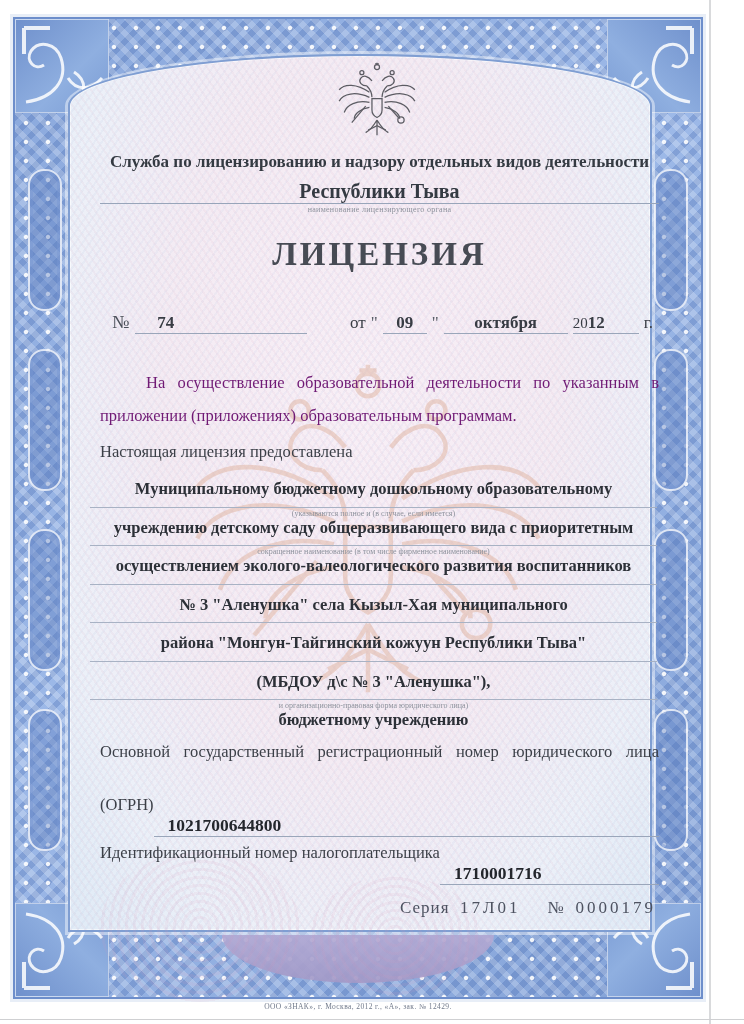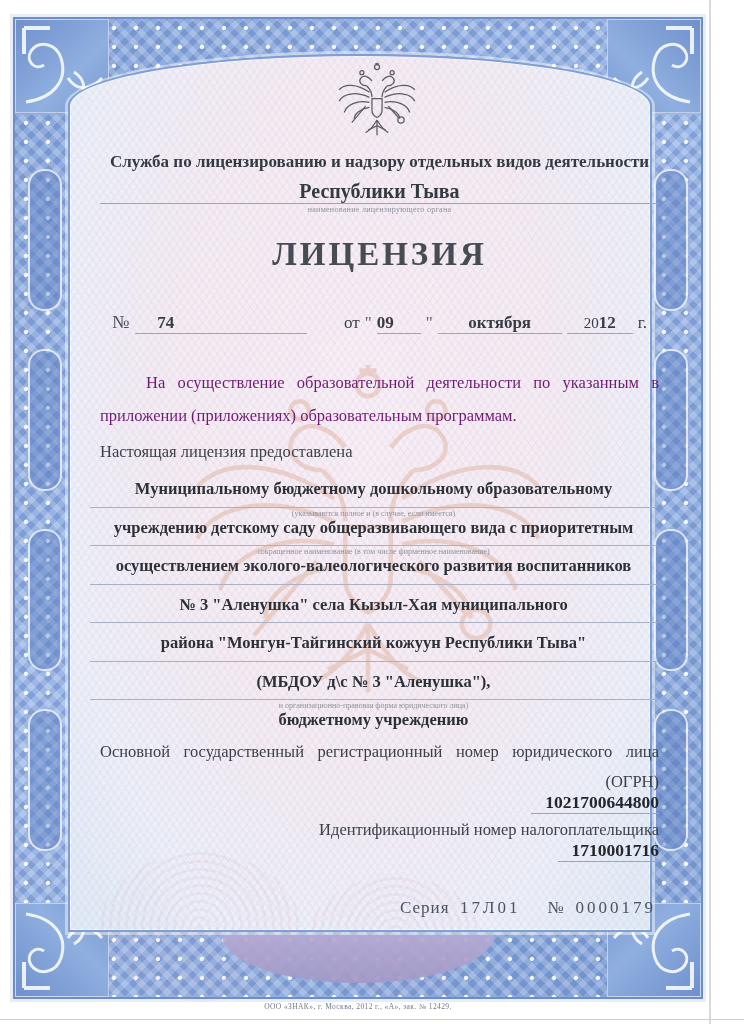--- a/index.html
+++ b/index.html
@@ -59,43 +59,43 @@
   .auth2{top:166px;font-weight:bold;font-size:20px;color:#343a42;}
   .auth-rule{top:189px;border-top:1px solid #98a5ba;}
   .auth-cap{top:191px;font-size:8px;color:#8d929c;letter-spacing:.3px;}
   .lic-title{top:222px;font-size:33px;font-weight:bold;letter-spacing:3px;color:#474b54;}
 
   .num-row{top:298px;display:flex;align-items:baseline;font-size:17px;}
   .u{border-bottom:1.5px solid #9aa6ba;}
   .num-lbl{margin-left:12px;font-size:18px;color:#4a4f59;}
   .num-val{width:150px;padding-left:22px;font-weight:bold;margin-left:6px;}
   .num-spacer{flex:1;}
-  .date-grp{display:flex;align-items:baseline;gap:5px;margin-right:12px;}
+  .date-grp{display:flex;align-items:baseline;gap:5px;margin-right:6px;}
   .qt{color:#5a5f68;}
-  .d-day{width:44px;font-weight:bold;}
+  .d-day{width:44px;text-align:center;font-weight:bold;}
   .d-month{width:124px;text-align:center;font-weight:bold;}
-  .d-year{width:66px;text-align:center;font-family:Liberation Serif, serif;}
+  .d-year{width:66px;font-family:Liberation Serif, serif;}
   .d-year .c{font-size:15px;}
   .d-year .y{font-weight:bold;}
 
   .para{top:352px;font-size:16.5px;line-height:33px;text-align:justify;text-indent:46px;color:#701a75;}
   .granted{top:428px;font-size:16.5px;color:#3b3f47;}
 
   .org-block{position:absolute;top:458px;left:0;right:0;}
   .row-org{position:relative;height:38.5px;text-align:center;font-weight:bold;font-size:16.5px;color:#2c3037;}
   .row-org .txt{position:relative;top:7px;z-index:2;white-space:nowrap;}
   .row-org .rule{position:absolute;left:2px;right:2px;bottom:3px;border-top:1px solid #a8b2c4;}
   .row-org .cap{position:absolute;left:0;right:0;bottom:-7px;font-size:8px;font-weight:normal;color:#8d929c;margin-top:10px;}
 
   .ogrn-lbl{top:728px;font-size:16.5px;text-align:justify;text-align-last:justify;color:#3b3f47;}
-  .val-row{display:flex;align-items:flex-end;font-size:16.5px;color:#3b3f47;flex-direction:column;}
+  .val-row{display:flex;align-items:center;font-size:16.5px;color:#3b3f47;}
   .ogrn-row{top:758px;}
   .inn-row{top:806px;}
   .val-fill{flex:1;border-bottom:1.5px solid #9aa6ba;font-weight:bold;font-size:17.5px;
-            padding-left:14px;color:#23262c;white-space:nowrap;}
+            padding-left:14px;color:#23262c;white-space:nowrap;margin-top:43px;}
   .lbl-pad{white-space:nowrap;}
 
   .series{top:884px;font-size:17px;color:#4d5260;text-align:left;padding-left:300px;letter-spacing:1px;}
   .series b{font-weight:normal;letter-spacing:3px;margin-right:22px;}
   .series .no{letter-spacing:3px;}
 
   .printline{position:absolute;left:10px;top:1002px;width:696px;text-align:center;
              font-size:7.5px;color:#70798a;letter-spacing:.4px;font-family:"Liberation Serif",serif;}
 </style>
 </head>

